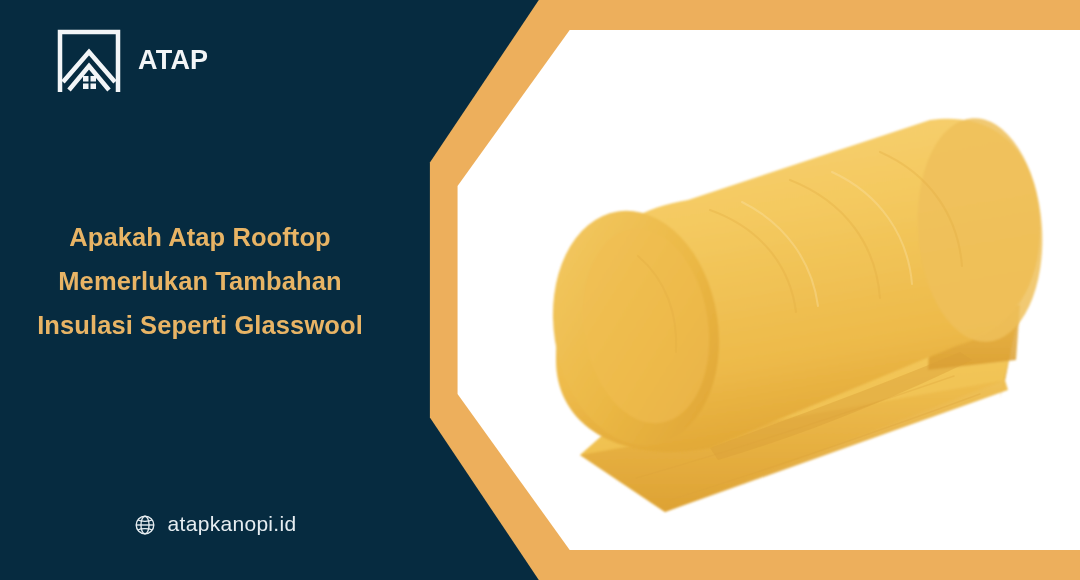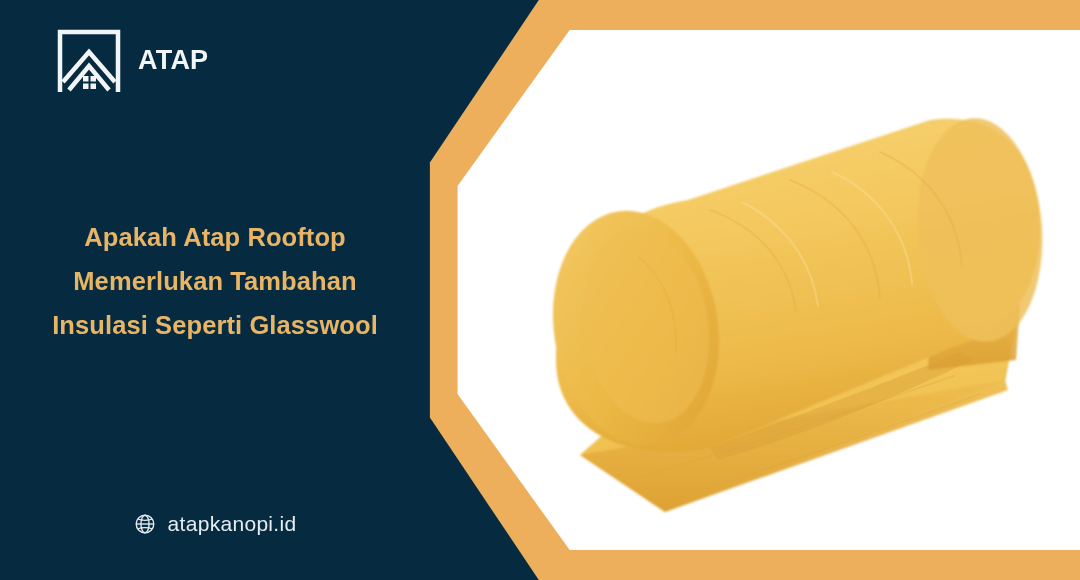--- a/index.html
+++ b/index.html
@@ -69,38 +69,38 @@
     flex-direction: column;
     color: #F2F5F7;
     font-weight: bold;
     font-size: 27px;
     line-height: 1.02;
     letter-spacing: 0.2px;
   }
 
   .headline {
     position: absolute;
-    left: 22px;
+    left: 7px;
     top: 216px;
     width: 386px;
     text-align: center;
     color: #E8B465;
     font-size: 25.5px;
     font-weight: bold;
     line-height: 1.72;
     letter-spacing: 0.1px;
   }
 
   .site-footer {
     position: absolute;
     left: 22px;
     top: 512px;
     width: 386px;
     display: flex;
-    align-items: center;
+    align-items: flex-end;
     justify-content: center;
     gap: 12px;
     color: #E6EDF1;
     font-size: 21px;
     letter-spacing: 0.3px;
   }
   .globe-icon { width: 22px; height: 22px; flex: 0 0 auto; }
   .globe-icon svg { display: block; width: 100%; height: 100%; }
 </style>
 </head>

